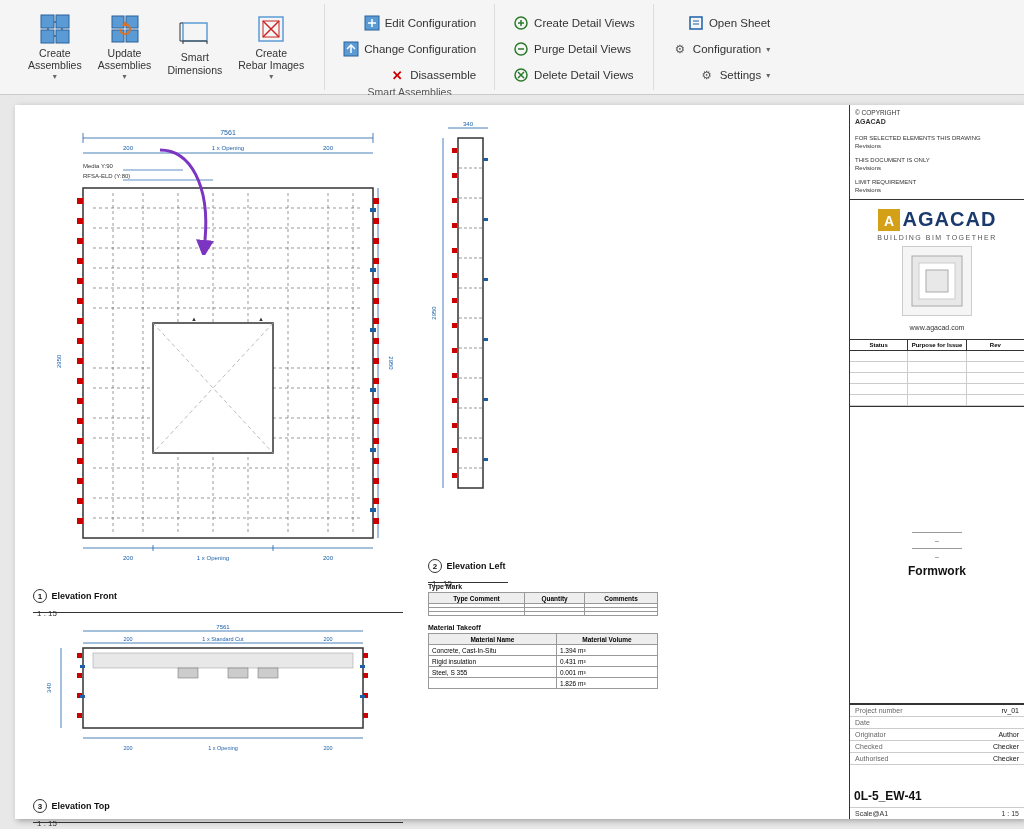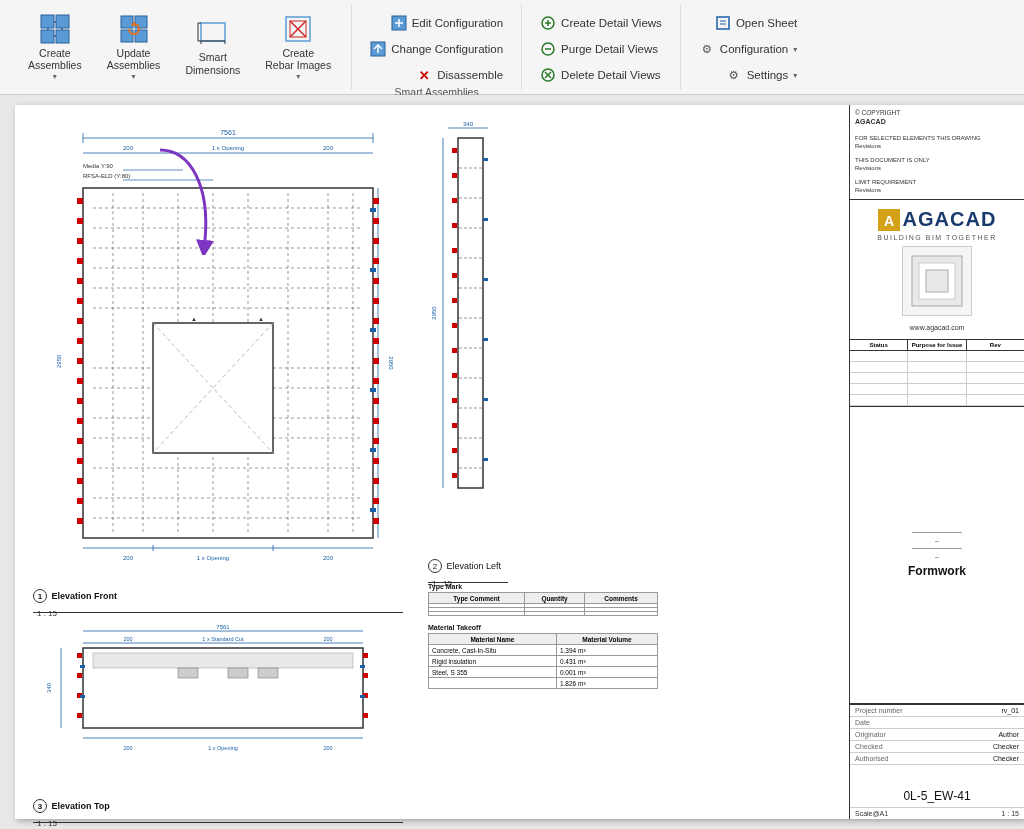--- a/index.html
+++ b/index.html
@@ -12,21 +12,21 @@
       padding: 4px 8px;
       display: flex;
       align-items: stretch;
       height: 95px;
     }
     .toolbar-group {
       display: flex;
       align-items: center;
       padding: 0 12px;
       border-right: 1px solid #ddd;
-      gap: 9px;
+      gap: 0;
       justify-content: space-between;
     }
     .toolbar-group:last-child { border-right: none; }
     .toolbar-btn {
       display: flex;
       flex-direction: column;
       align-items: center;
       justify-content: center;
       padding: 4px 8px;
       cursor: pointer;
@@ -215,25 +215,24 @@
     }
     .tf-row {
       display: flex;
       border-bottom: 1px solid #ccc;
       padding: 2px 5px;
       justify-content: space-between;
     }
     .tf-label { color: #666; }
     .tf-value { color: #111; font-weight: 500; }
     .title-docnum {
-      text-align: center;
       padding: 4px;
       border-bottom: 1px solid #ccc;
       font-size: 12px;
-      font-weight: normal;
+      font-weight: bold;
       color: #111;
       margin-top: 20px;
     }
     .title-scale {
       display: flex;
       justify-content: space-between;
       padding: 2px 5px;
       font-size: 7px;
       color: #333;
     }
@@ -714,21 +713,21 @@
             <line x1="31" y1="110" x2="54" y2="110" stroke="#333" stroke-width="0.5" stroke-dasharray="3,2"></line>
             <line x1="31" y1="140" x2="54" y2="140" stroke="#333" stroke-width="0.5" stroke-dasharray="3,2"></line>
             <line x1="31" y1="170" x2="54" y2="170" stroke="#333" stroke-width="0.5" stroke-dasharray="3,2"></line>
             <line x1="31" y1="200" x2="54" y2="200" stroke="#333" stroke-width="0.5" stroke-dasharray="3,2"></line>
             <line x1="31" y1="230" x2="54" y2="230" stroke="#333" stroke-width="0.5" stroke-dasharray="3,2"></line>
             <line x1="31" y1="260" x2="54" y2="260" stroke="#333" stroke-width="0.5" stroke-dasharray="3,2"></line>
             <line x1="31" y1="290" x2="54" y2="290" stroke="#333" stroke-width="0.5" stroke-dasharray="3,2"></line>
             <line x1="31" y1="320" x2="54" y2="320" stroke="#333" stroke-width="0.5" stroke-dasharray="3,2"></line>
             <line x1="31" y1="350" x2="54" y2="350" stroke="#333" stroke-width="0.5" stroke-dasharray="3,2"></line>
           </svg>
-          <div style="position:absolute; bottom:-35px; left:0; font-size:9px; font-weight:normal; color:#111; white-space:nowrap;">
+          <div style="position:absolute; bottom:-35px; left:0; font-size:9px; font-weight:bold; color:#111; white-space:nowrap;">
             <span style="border:1px solid #333; border-radius:50%; width:14px; height:14px; display:inline-flex; align-items:center; justify-content:center; font-size:8px; margin-right:2px;">2</span>
             <span>Elevation Left</span>
           </div>
           <div style="position:absolute; bottom:-50px; left:4px; font-size:8px; color:#333;">
             <span>1 : 15</span>
           </div>
           <div style="position:absolute; bottom:-45px; left:0; right:0; border-bottom:1px solid #333;"></div>
         </div>
 
         <div style="position:absolute; left:10px; top:510px; width:370px; height:155px;">

